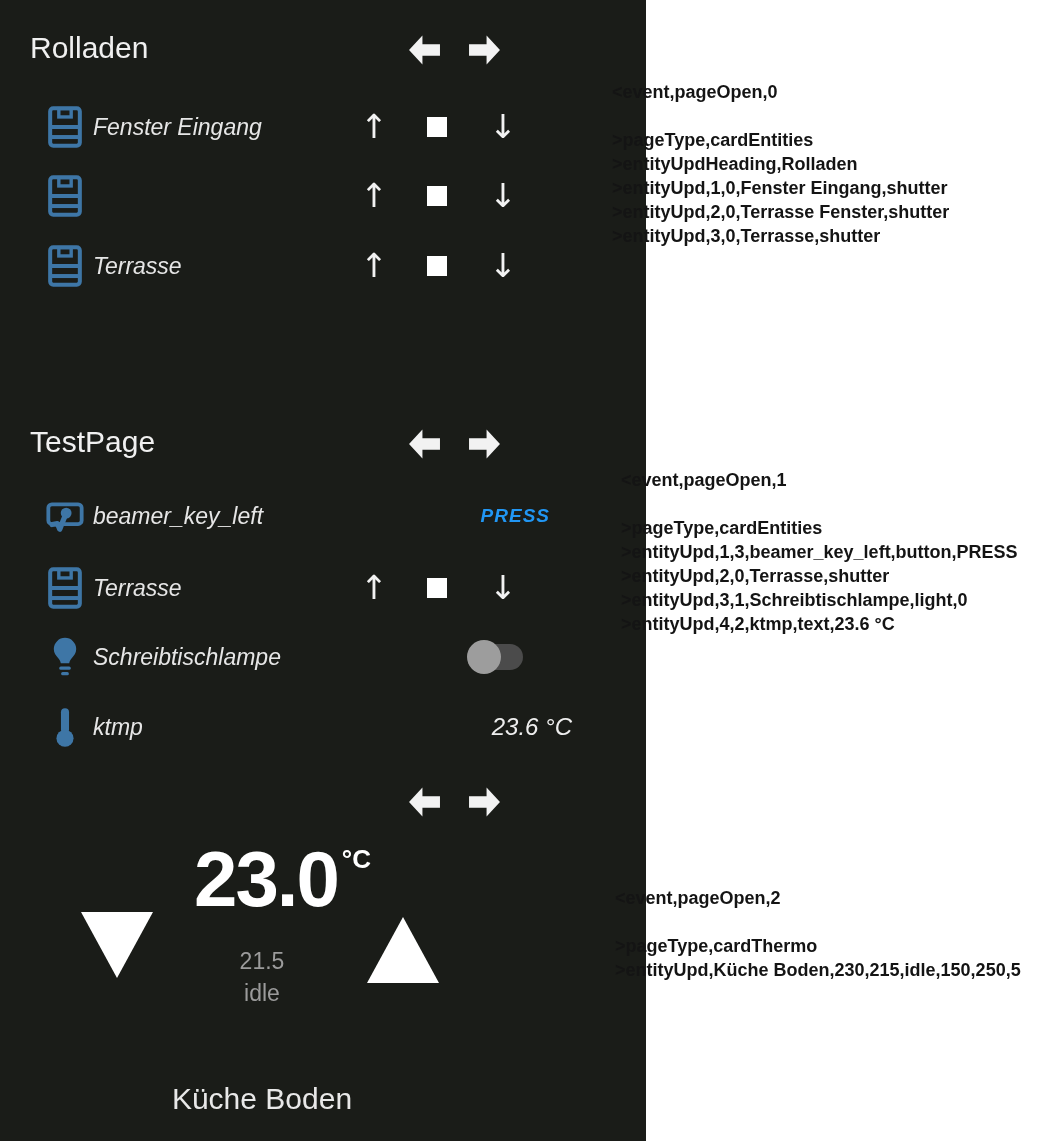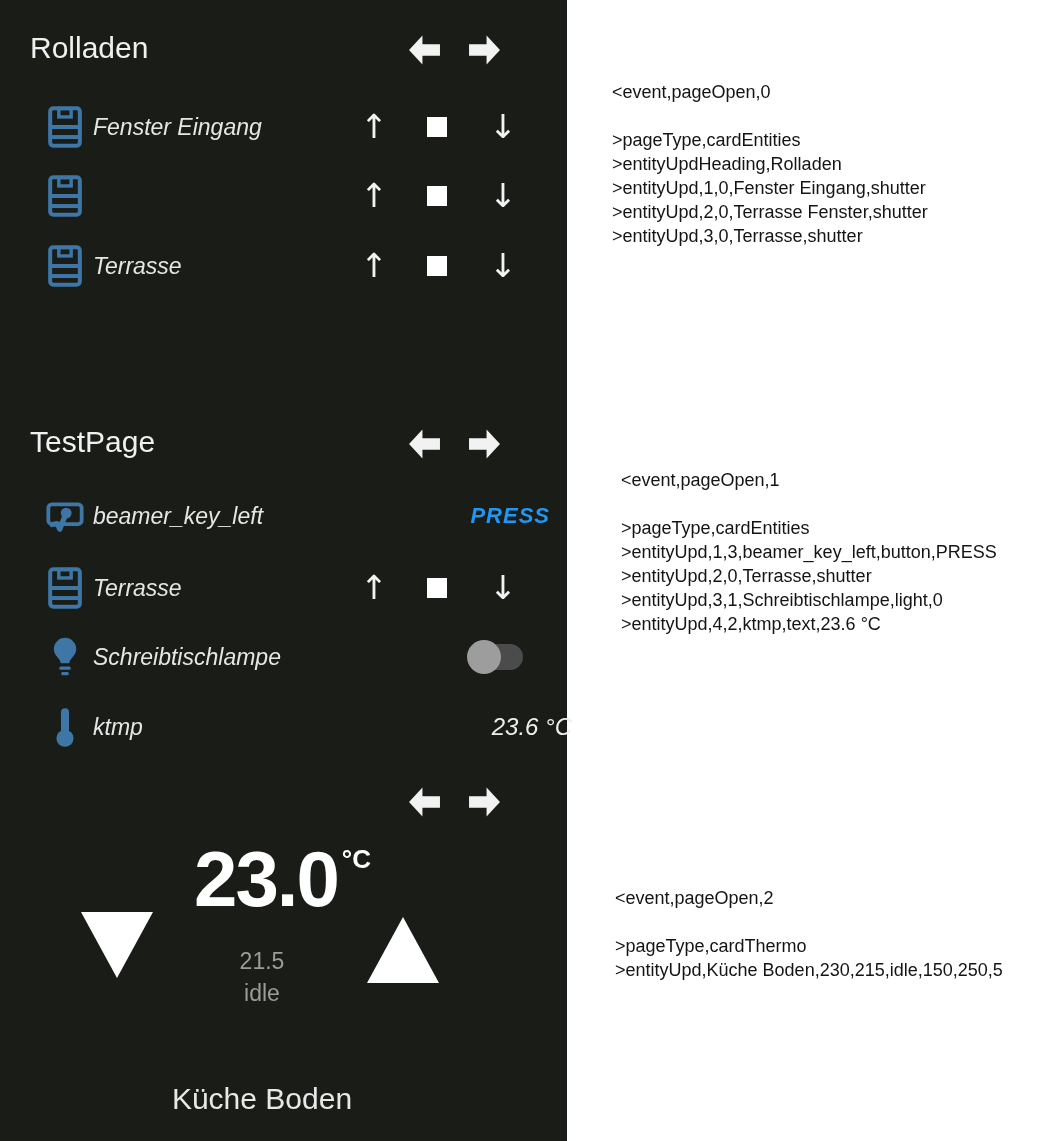--- a/index.html
+++ b/index.html
@@ -2,21 +2,21 @@
 <html><head>
 <meta charset="utf-8">
 <style>
   html,body{margin:0;padding:0;}
   body{
     width:1045px;height:1141px;position:relative;background:#ffffff;
     font-family:"Liberation Sans", sans-serif;overflow:hidden;
   }
   
   .panel{
-    position:absolute;left:0;top:0;width:567px;height:1141px;
+    position:absolute;left:0;top:0;width:646px;height:1141px;
     background:#1a1c18;
   }
   .card-title{
     position:absolute;left:30px;font-size:30px;font-weight:400;color:#f0f0f0;
   }
   .nav-btn{position:absolute;width:33px;height:32px;}
   .nav-btn svg{display:block;width:100%;height:100%;}
 
   
   .row{position:absolute;left:0;width:567px;height:48px;font-style:italic;}
@@ -25,21 +25,21 @@
   .ent-label{position:absolute;left:93px;top:0;height:48px;line-height:48px;
     font-size:23px;color:#e6e6e6;white-space:nowrap;}
   .btn-up,.btn-down{
     position:absolute;top:0;width:40px;height:48px;line-height:48px;text-align:center;
     font-family:"DejaVu Sans", sans-serif;font-size:33px;color:#f2f2f2;
   }
   .btn-up{left:354px;} .btn-down{left:483px;}
   .btn-stop{position:absolute;left:427px;top:14px;width:20px;height:20px;background:#ffffff;}
   .press-label{
     position:absolute;right:17px;top:0;height:48px;line-height:48px;
-    font-size:22px;font-weight:600;color:#2196f3;letter-spacing:1px;
+    font-size:19px;font-weight:600;color:#2196f3;letter-spacing:1px;
   }
   .ent-value{
     position:absolute;right:39px;top:0;height:48px;line-height:48px;
     font-size:24px;color:#eeeeee;white-space:nowrap;
   }
   
   .toggle{position:absolute;left:467px;top:7px;width:58px;height:34px;cursor:pointer;}
   .toggle-track{position:absolute;left:2px;top:4px;width:54px;height:26px;border-radius:13px;background:#4b4b4b;}
   .toggle-knob{position:absolute;left:0;top:0;width:34px;height:34px;border-radius:50%;background:#9d9d9d;}
 
@@ -52,21 +52,21 @@
   .temp-status{top:980px;font-size:23px;color:#9b9b9b;}
   .thermo-name{top:1082px;font-size:30px;color:#e8e8e8;}
   .tri{position:absolute;width:0;height:0;cursor:pointer;}
   .tri-down{left:81px;top:912px;border-left:36px solid transparent;
     border-right:36px solid transparent;border-top:66px solid #ffffff;}
   .tri-up{left:367px;top:917px;border-left:36px solid transparent;
     border-right:36px solid transparent;border-bottom:66px solid #ffffff;}
 
   
   .proto-block{position:absolute;white-space:nowrap;}
-  .proto-line{font-size:18px;line-height:24px;font-weight:400;color:#141414;}
+  .proto-line{font-size:18px;line-height:24px;font-weight:700;color:#141414;}
   .proto-lines{margin-top:24px;}
 </style>
 </head>
 <body>
 
 <div class="panel">
 
   <div class="card-title" style="top:31px;">Rolladen</div>
 
   <div class="nav-btn" style="left:408px;top:34px;">

